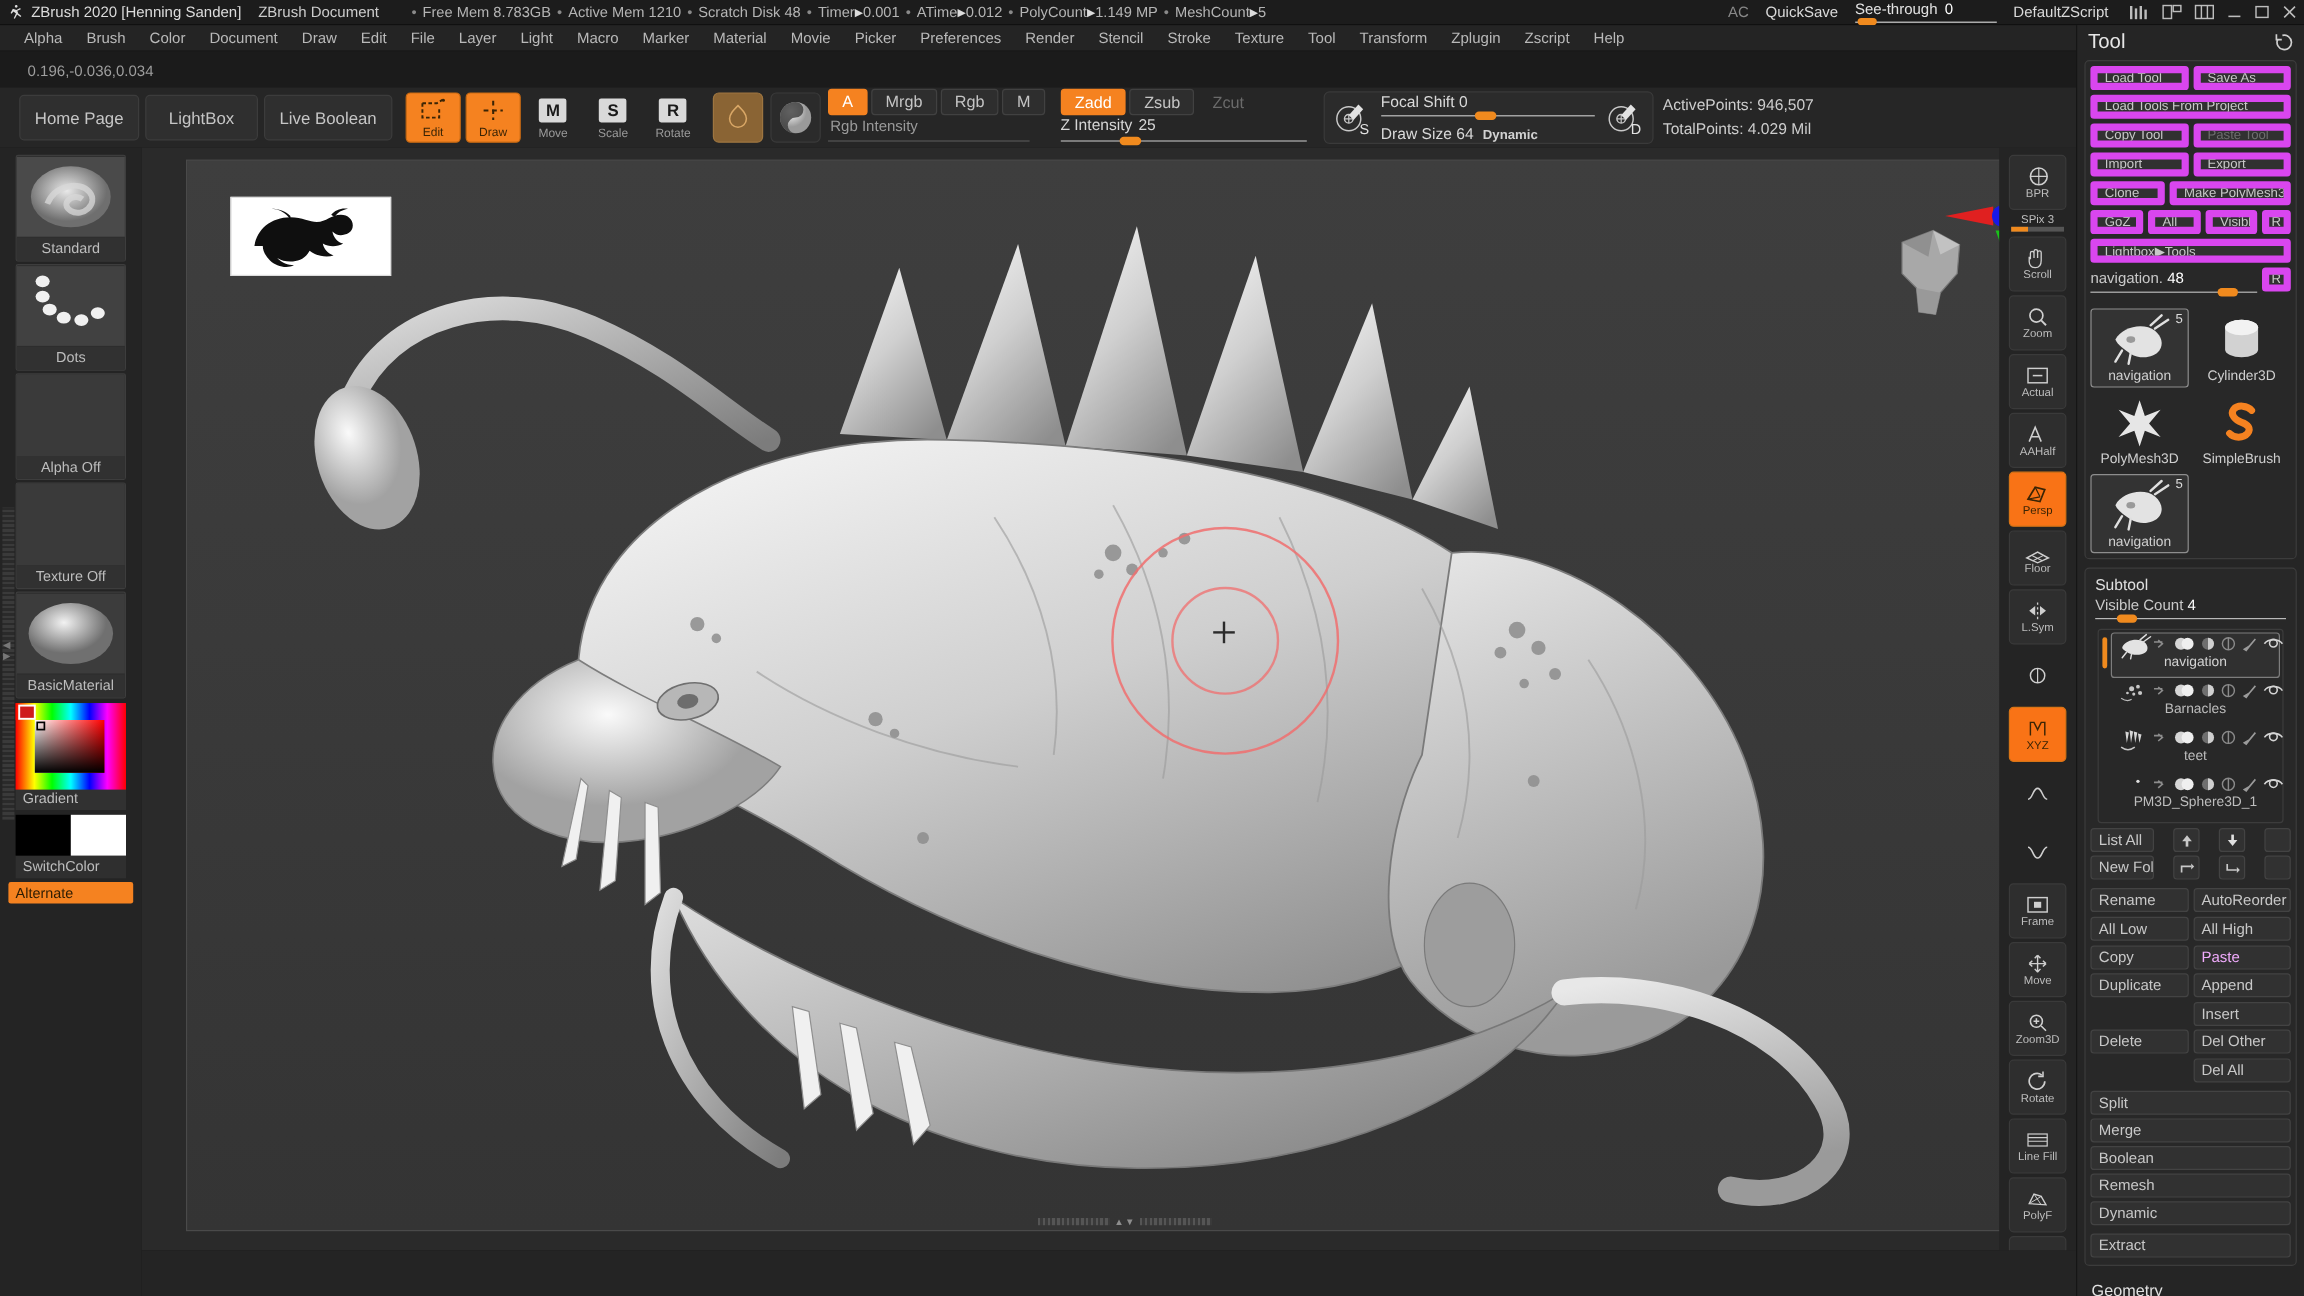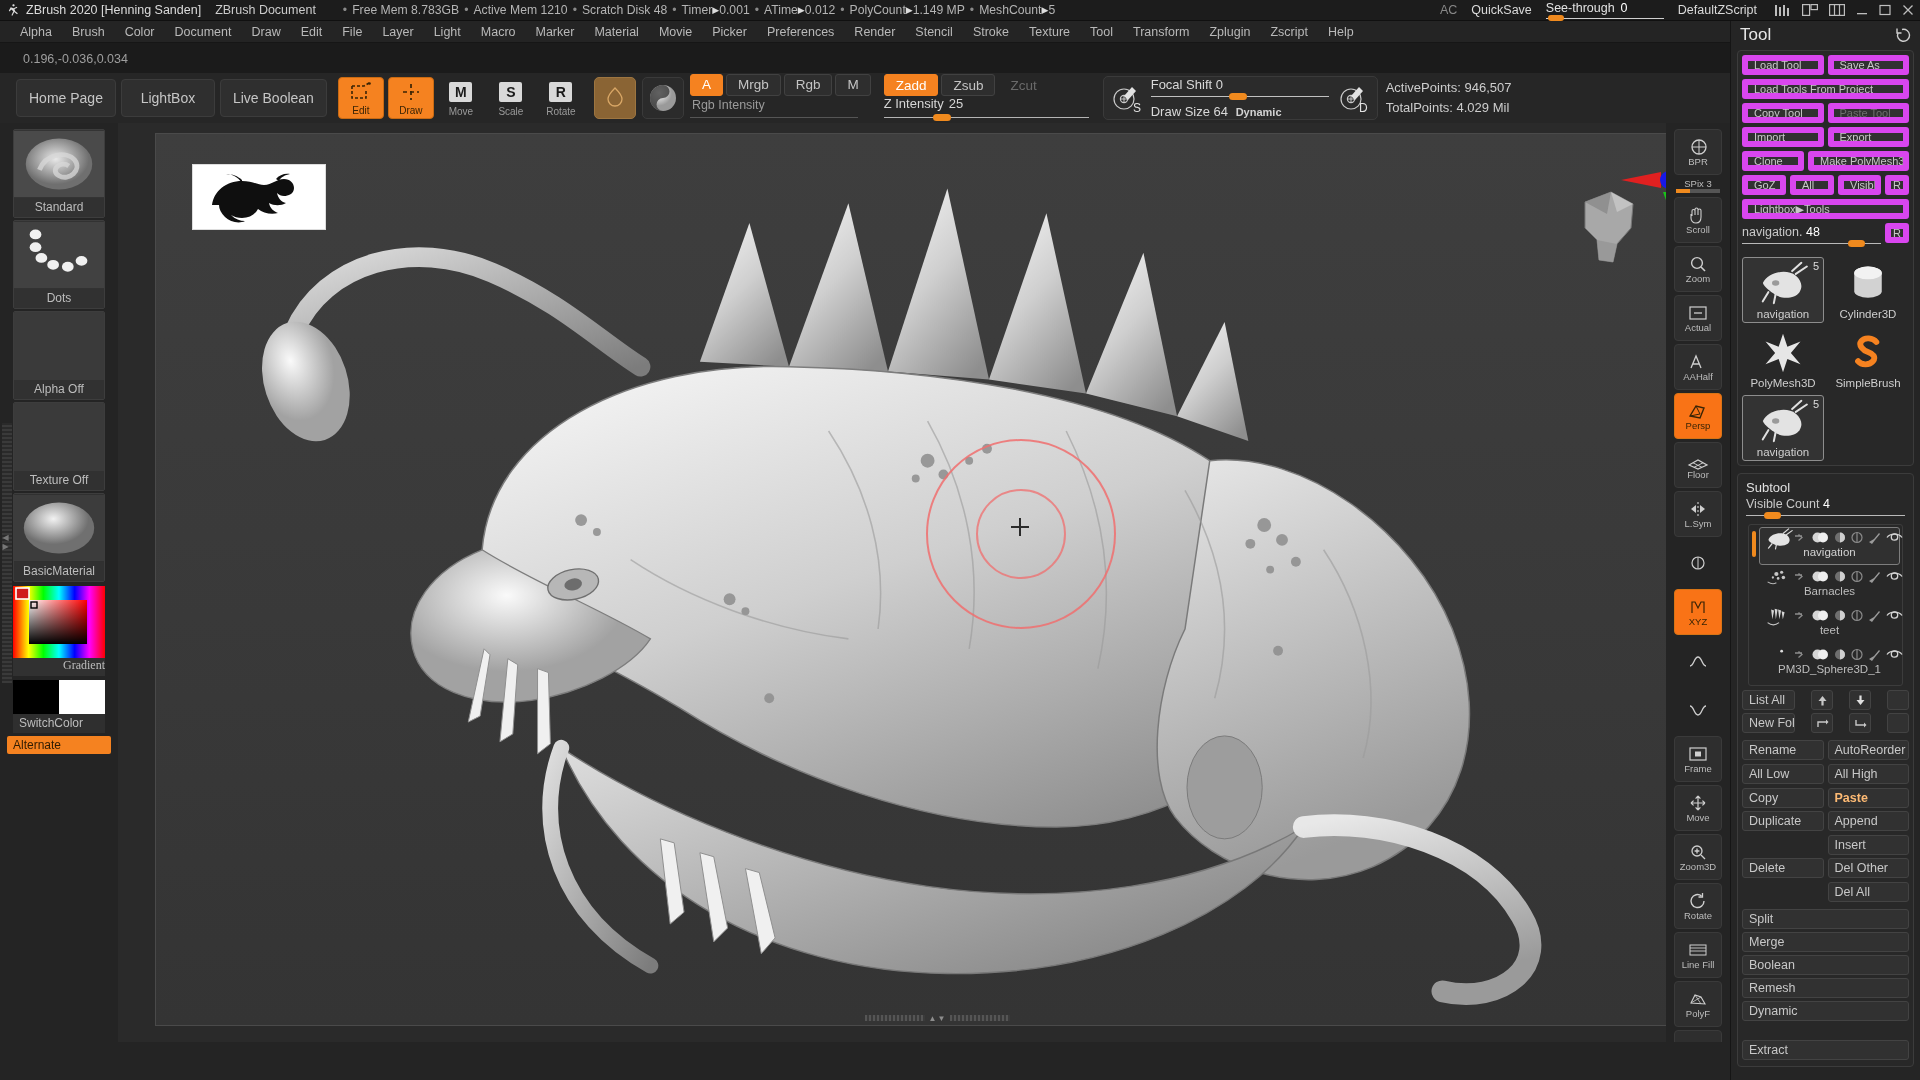--- a/index.html
+++ b/index.html
@@ -266,21 +266,21 @@
   .st-name { font-size: 11.5px; color: #d2d2d2; text-align: center; margin-top: -2px; }
   .st-name.dim { color: #bdbdbd; }
 
   .grid2 { display: grid; grid-template-columns: 1fr 1fr; gap: 4px; margin: 4px 6px; }
   .grid4 { display: grid; grid-template-columns: 1fr 22px 22px 22px; gap: 16px; margin: 4px 6px; }
   .wbtn {
     height: 20px; background: #313131; border: 1px solid #434343; border-radius: 3px;
     color: #c8c8c8; font-size: 12.5px; display: flex; align-items: center;
     padding-left: 6px; cursor: pointer; white-space: nowrap; overflow: hidden;
   }
-  .wbtn.dis { color: #fdba74; font-weight: bold; }
+  .wbtn.dis { color: #f0abfc; }
   .wbtn.ctr { justify-content: center; padding-left: 0; }
   .fullbtn {
     margin: 4px 6px; height: 20px; background: #313131; border: 1px solid #434343;
     border-radius: 3px; color: #c8c8c8; font-size: 12.5px; display: flex;
     align-items: center; padding-left: 6px; cursor: pointer;
   }
   .sect-label { font-size: 13.5px; color: #e2e2e2; padding: 6px 0 2px 12px; }
 
   
   .bottomstrip {
@@ -583,21 +583,21 @@
               <stop offset="1" stop-color="#000"></stop>
             </linearGradient>
         </defs>
         <rect width="92" height="72" fill="url(#hue)"></rect>
         <rect x="0" y="0" width="92" height="14" fill="url(#hue)"></rect>
         <rect x="16" y="14" width="58" height="44" fill="url(#sat)"></rect>
         <rect x="16" y="14" width="58" height="44" fill="url(#val)"></rect>
         <rect x="3" y="2" width="13" height="11" fill="#cf1b1b" stroke="#fff" stroke-width="1.6"></rect>
         <rect x="18" y="16" width="6" height="6" fill="none" stroke="#000" stroke-width="1.4"></rect>
       </svg>
-      <div class="lb-cap" style="text-align:right;padding-left:6px;font-family:Liberation Serif, serif;">Gradient</div>
+      <div class="lb-cap" style="text-align:left;padding-left:6px;">Gradient</div>
     </div>
     <div class="swatch-pair">
       <div style="background:#000;"></div>
       <div style="background:#fff;"></div>
     </div>
     <div class="lb-cap" style="width:92px;margin:0 auto;text-align:left;padding-left:6px;background:#2f2f2f;">SwitchColor</div>
     <div class="alt-btn">Alternate</div>
     <div class="leftgrip"></div>
   </div>
 
@@ -1235,20 +1235,20 @@
         <div class="wbtn" style="grid-row:span 2;align-self:stretch;">Delete</div>
         <div class="wbtn">Del Other</div>
         <div class="wbtn">Del All</div>
       </div>
 
       <div class="fullbtn" style="margin:7px 0 3px 0;">Split</div>
       <div class="fullbtn" style="margin:3px 0;">Merge</div>
       <div class="fullbtn" style="margin:3px 0;">Boolean</div>
       <div class="fullbtn" style="margin:3px 0;">Remesh</div>
       <div class="fullbtn" style="margin:3px 0;">Dynamic</div>
-      <div class="fullbtn" style="margin:19px 0 0 0;text-align:center;">Extract</div>
+      <div class="fullbtn" style="margin:7px 0 0 0;text-align:center;">Extract</div>
     </div>
 
     <div class="sect-label">Geometry</div>
 
   </div>
 
 </div>
 
 </body></html>

